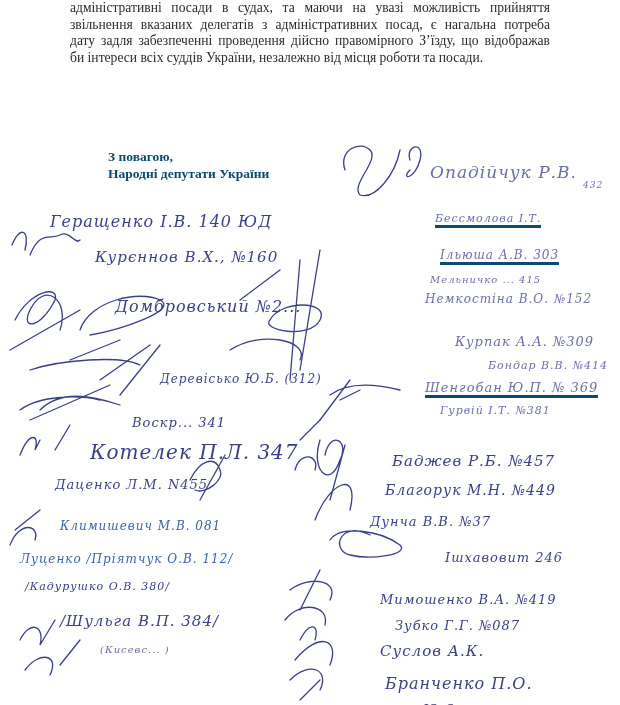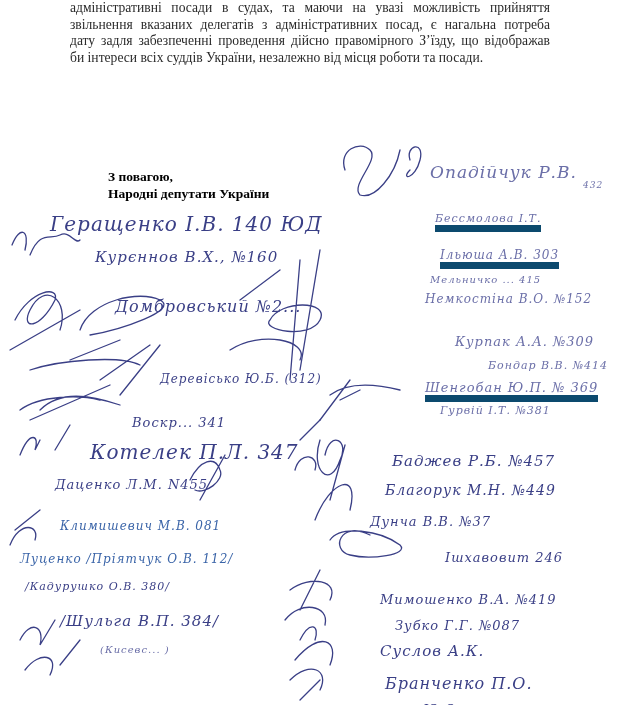--- a/index.html
+++ b/index.html
@@ -10,32 +10,32 @@
     font-family: "Liberation Serif", serif;
   }
   .doc-body {
     position: absolute; left: 70px; top: 0px; width: 480px;
     font-size: 13.6px; line-height: 16.6px; color: #2a2a2a;
     text-align: justify;
   }
   .doc-body .line { display: block; text-align-last: justify; white-space: nowrap; }
   .doc-body .line.last { text-align-last: left; }
   .closing {
-    position: absolute; left: 108px; top: 168px;
-    font-size: 13.5px; line-height: 17px; font-weight: bold; color: #000000;
+    position: absolute; left: 108px; top: 148px;
+    font-size: 13.5px; line-height: 17px; font-weight: bold; color: #0c4a6e;
   }
   .sig-layer { position: absolute; left: 0; top: 12px; width: 620px; height: 705px; }
   .sig {
     position: absolute; white-space: nowrap;
     font-family: "DejaVu Serif", serif; font-style: italic;
     color: #3a3f86; letter-spacing: 1px;
   }
   .sig.light { color: #6b6fa8; }
   .sig.blue { color: #3a64a8; }
-  .sig.ul { border-bottom: 7px solid #0c4a6e; }
+  .sig.ul { border-bottom: 3px solid #0c4a6e; }
   svg.scribbles { position: absolute; left: 0; top: 0; }
 </style>
 </head>
 <body>
 
 <div class="doc-body">
   <span class="line">адміністративні посади в судах, та маючи на увазі можливість прийняття</span>
   <span class="line">звільнення вказаних делегатів з адміністративних посад, є нагальна потреба</span>
   <span class="line">дату задля забезпеченні проведення дійсно правомірного З’їзду, що відображав</span>
   <span class="line last">би інтереси всіх суддів України, незалежно від місця роботи та посади.</span>
@@ -69,21 +69,21 @@
     <path d="M240 300 L280 270 M230 350 C260 330 310 340 300 360"></path>
     <path d="M300 440 L320 420 M295 470 C300 450 320 455 315 470"></path>
   </g>
 </svg>
 
 <div class="sig-layer">
   <div class="sig light" style="left:430px;top:150px;font-size:17px;">Опадійчук Р.В.</div>
   <div class="sig light" style="left:583px;top:168px;font-size:9px;">432</div>
   <div class="sig light ul" style="left:435px;top:200px;font-size:11px;">Бессмолова І.Т.</div>
 
-  <div class="sig" style="left:50px;top:200px;font-size:20px;">Геращенко І.В. 140 ЮД</div>
+  <div class="sig" style="left:50px;top:200px;font-size:16px;">Геращенко І.В. 140 ЮД</div>
   <div class="sig" style="left:95px;top:236px;font-size:15px;">Курєннов В.Х., №160</div>
 
   <div class="sig light ul" style="left:440px;top:236px;font-size:12px;">Ільюша А.В. 303</div>
   <div class="sig light" style="left:430px;top:262px;font-size:10px;">Мельничко ... 415</div>
   <div class="sig light" style="left:425px;top:280px;font-size:12px;">Немкостіна В.О. №152</div>
 
   <div class="sig" style="left:115px;top:285px;font-size:16px;">Домбровський №2...</div>
 
   <div class="sig light" style="left:455px;top:322px;font-size:13px;">Курпак А.А. №309</div>
   <div class="sig light" style="left:465px;top:347px;font-size:11px;margin-left:23px;">Бондар В.В. №414</div>

